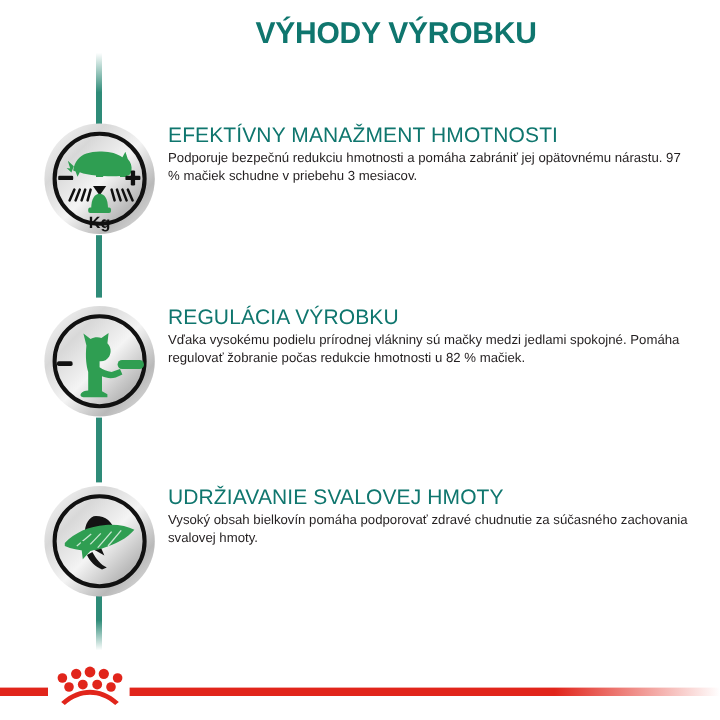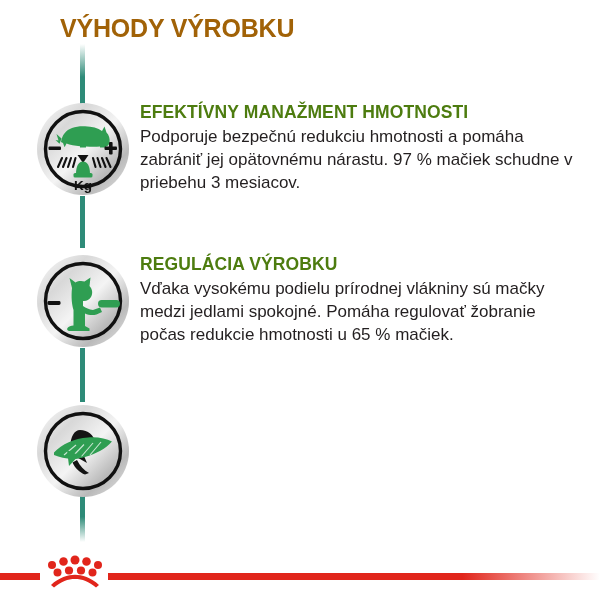--- a/index.html
+++ b/index.html
@@ -21,26 +21,27 @@
     height: 600px;
     background: #ffffff;
   }
 
   
   .page-title {
     position: absolute;
     top: 14px;
     left: 0;
     width: 600px;
+    text-align: center;
     padding-left: 60px;
     box-sizing: border-box;
     font-size: 25px;
     font-weight: bold;
     letter-spacing: -0.2px;
-    color: #a16207;
+    color: #0f766e;
     font-family: "Liberation Sans", sans-serif;
     white-space: nowrap;
   }
 
   
   .rail {
     position: absolute;
     left: 80px;
     width: 5px;
     background: #2e8b78;
@@ -87,30 +88,30 @@
   .badge svg { display: block; width: 94px; height: 94px; }
 
   .benefit-text {
     position: absolute;
     left: 140px;
     top: 2px;
     width: 440px;
   }
   .benefit-heading {
     font-size: 17.5px;
-    font-weight: bold;
-    color: #4d7c0f;
+    font-weight: normal;
+    color: #0f766e;
     letter-spacing: 0.1px;
     line-height: 1.15;
     margin: 0 0 3px 0;
     white-space: nowrap;
     font-family: "Liberation Sans", sans-serif;
   }
   .benefit-body {
-    font-size: 17px;
+    font-size: 11px;
     color: #231f20;
     line-height: 1.36;
     margin: 0;
     font-family: "Liberation Sans", sans-serif;
   }
 
   
   .footer {
     position: absolute;
     left: 0;
@@ -242,21 +243,21 @@
                    C57 61.6 52.5 61.2 49 59.6
                    L49 72 L53.5 74.5 L53.5 77 L33.5 77
                    C31.5 77 30.5 75.5 31.5 74
                    C32.6 72.4 35 71.5 37.5 71.5
                    L37.5 56 C36 51 35 44 36 34 Z"></path>
         </g>
       </svg>
     </div>
     <div class="benefit-text">
       <p class="benefit-heading">REGULÁCIA VÝROBKU</p>
-      <p class="benefit-body">Vďaka vysokému podielu prírodnej vlákniny sú mačky medzi jedlami spokojné. Pomáha regulovať žobranie počas redukcie hmotnosti u 65 % mačiek.</p>
+      <p class="benefit-body">Vďaka vysokému podielu prírodnej vlákniny sú mačky medzi jedlami spokojné. Pomáha regulovať žobranie počas redukcie hmotnosti u 82 % mačiek.</p>
     </div>
   </div>
 
   <div class="benefit benefit-3">
     <div class="badge">
       <svg viewBox="0 0 94 94" xmlns="http://www.w3.org/2000/svg">
         <defs>
           <linearGradient id="metal3" x1="0" y1="0" x2="1" y2="1">
             <stop offset="0%" stop-color="#fdfdfd"></stop>
             <stop offset="28%" stop-color="#d8d8d8"></stop>
@@ -287,20 +288,24 @@
 
         <g stroke="#ffffff" stroke-width="1.1" opacity="0.75">
           <line x1="28" y1="51" x2="40" y2="41"></line>
           <line x1="36" y1="53" x2="48" y2="40.5"></line>
           <line x1="45" y1="53" x2="57" y2="39"></line>
           <line x1="54" y1="51" x2="65" y2="38"></line>
         </g>
 
         <path d="M33 62 L31 46 L47 53 L39.5 55 Z" fill="#2f9e52"></path>
       </svg>
+    </div>
+    <div class="benefit-text">
+      <p class="benefit-heading">UDRŽIAVANIE SVALOVEJ HMOTY</p>
+      <p class="benefit-body">Vysoký obsah bielkovín pomáha podporovať zdravé chudnutie za súčasného zachovania svalovej hmoty.</p>
     </div>
   </div>
 
   <div class="footer">
     <div class="footer-bar-left"></div>
     <div class="footer-bar-right"></div>
     <div class="crown">
       <svg viewBox="0 0 62 34" xmlns="http://www.w3.org/2000/svg">
         <g fill="#e1251b">
           <circle cx="8" cy="11" r="4"></circle>

